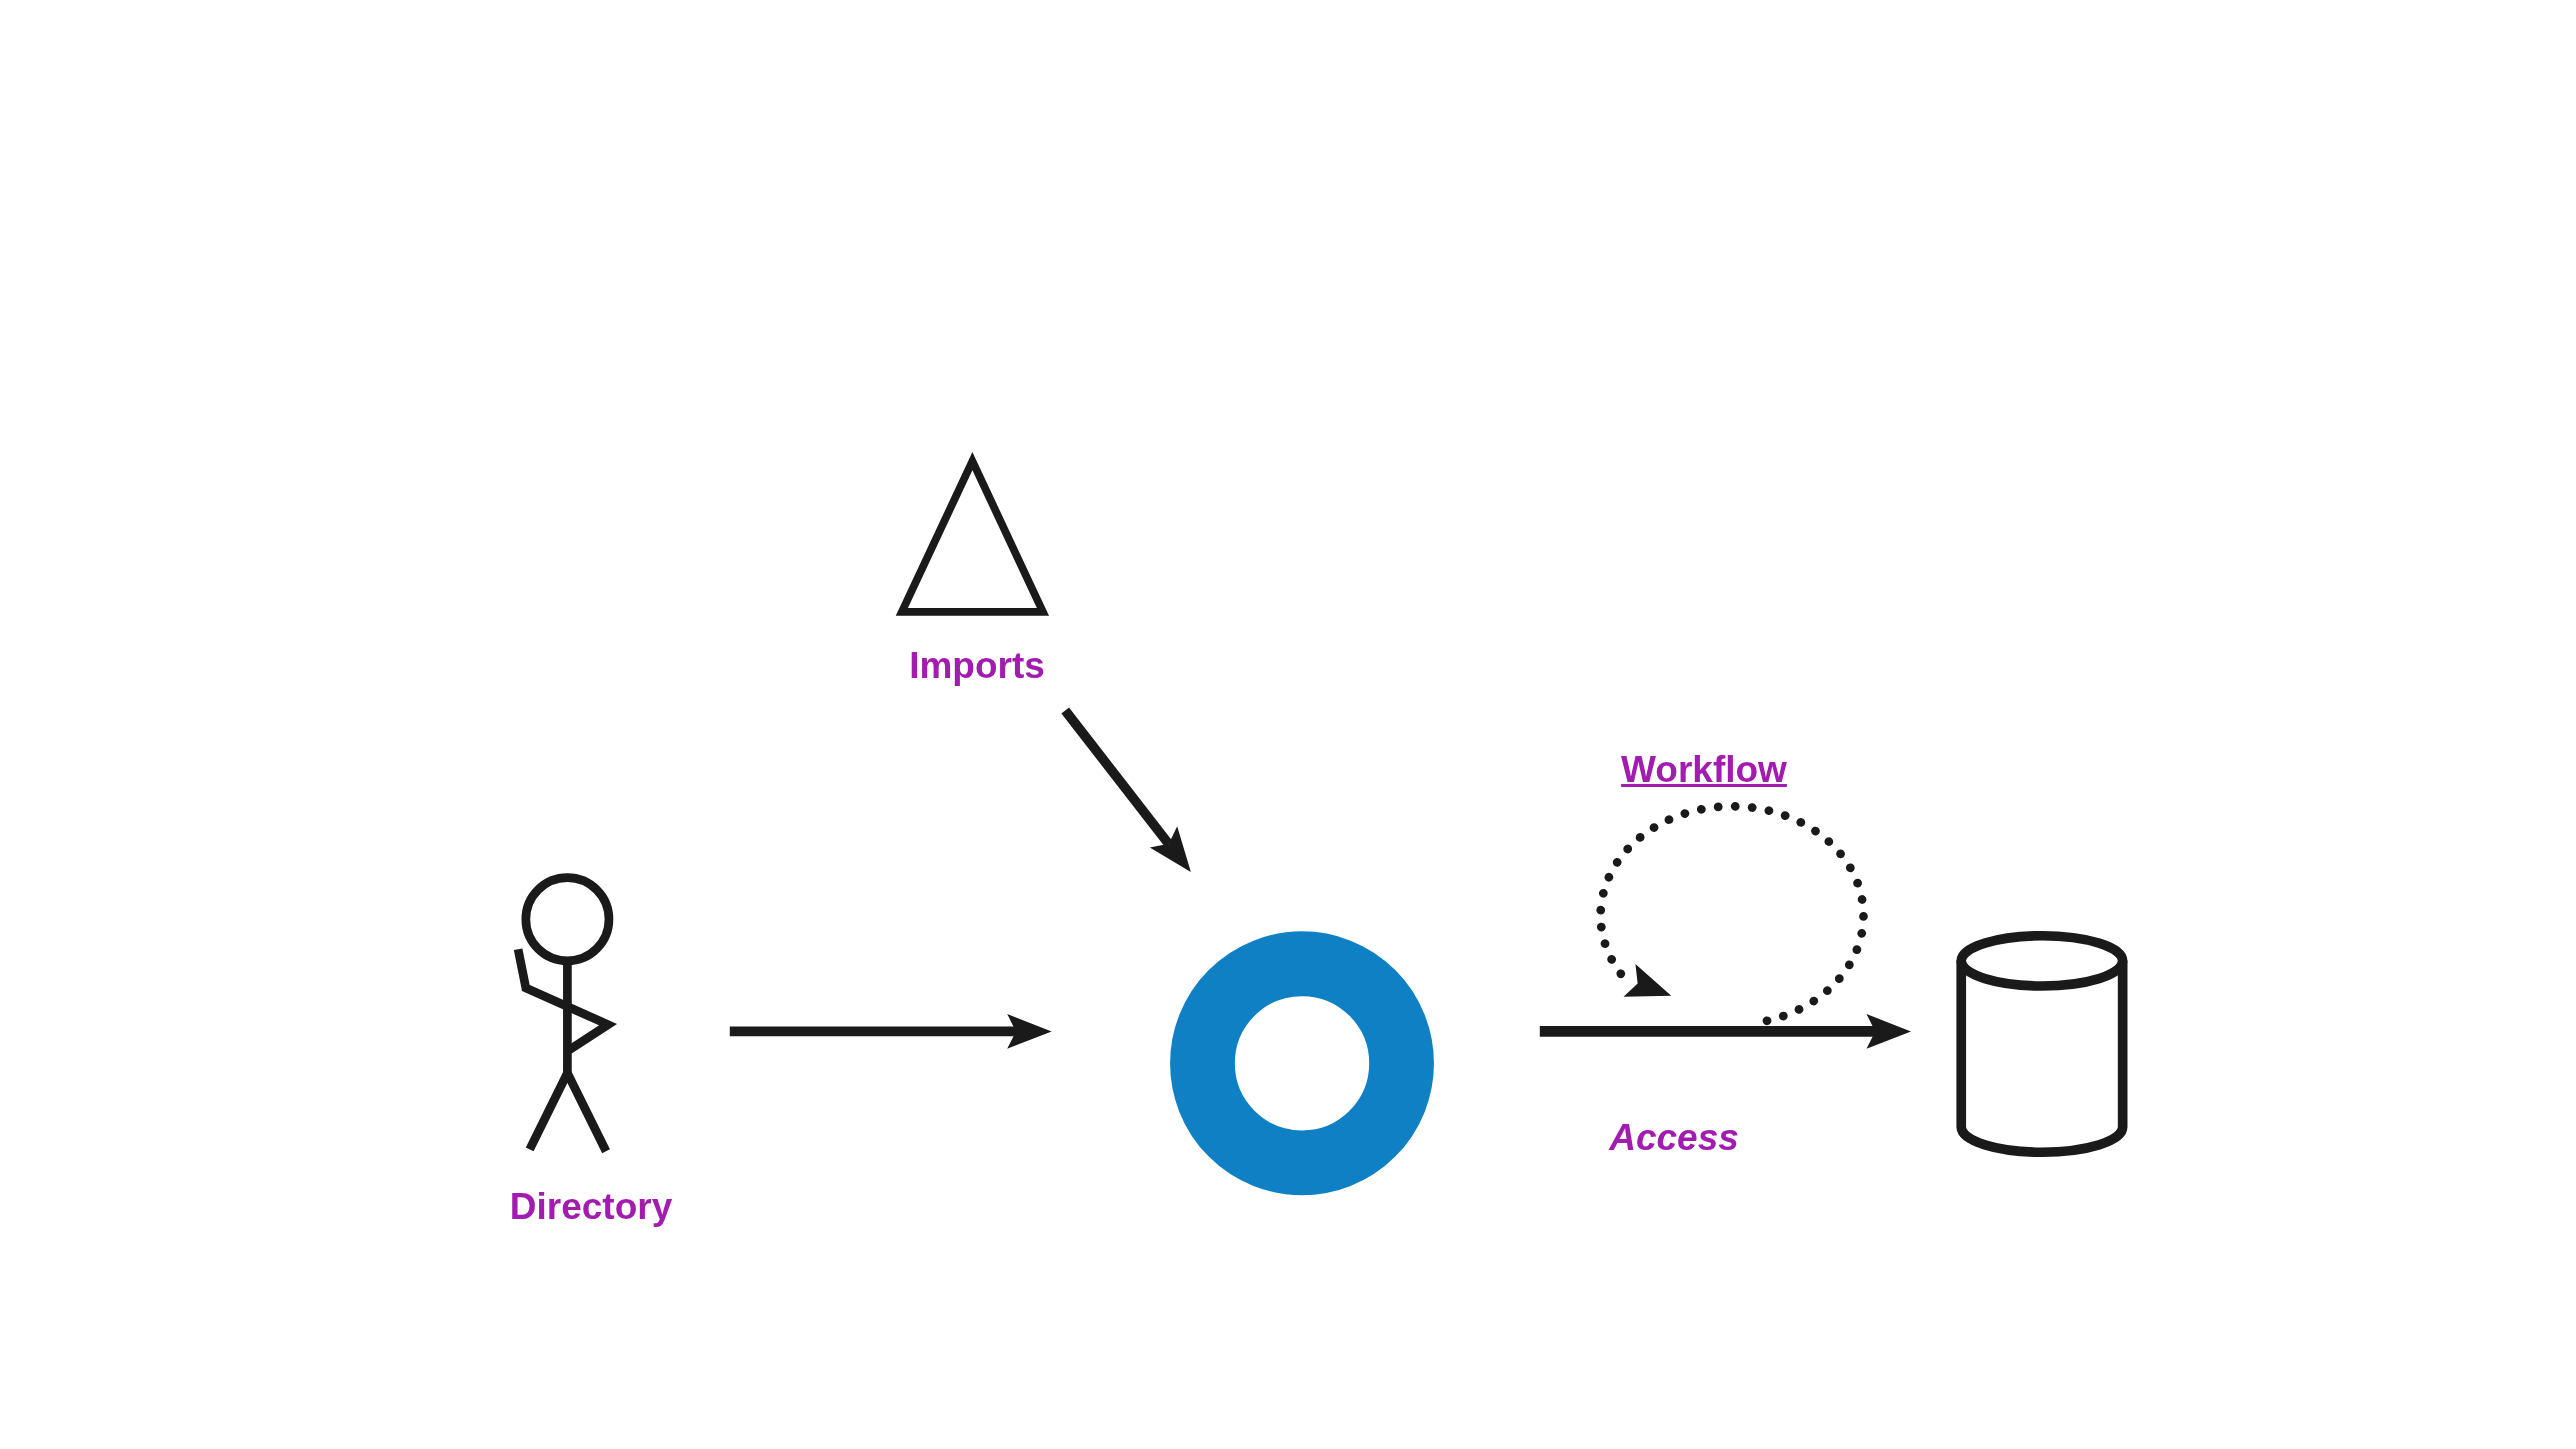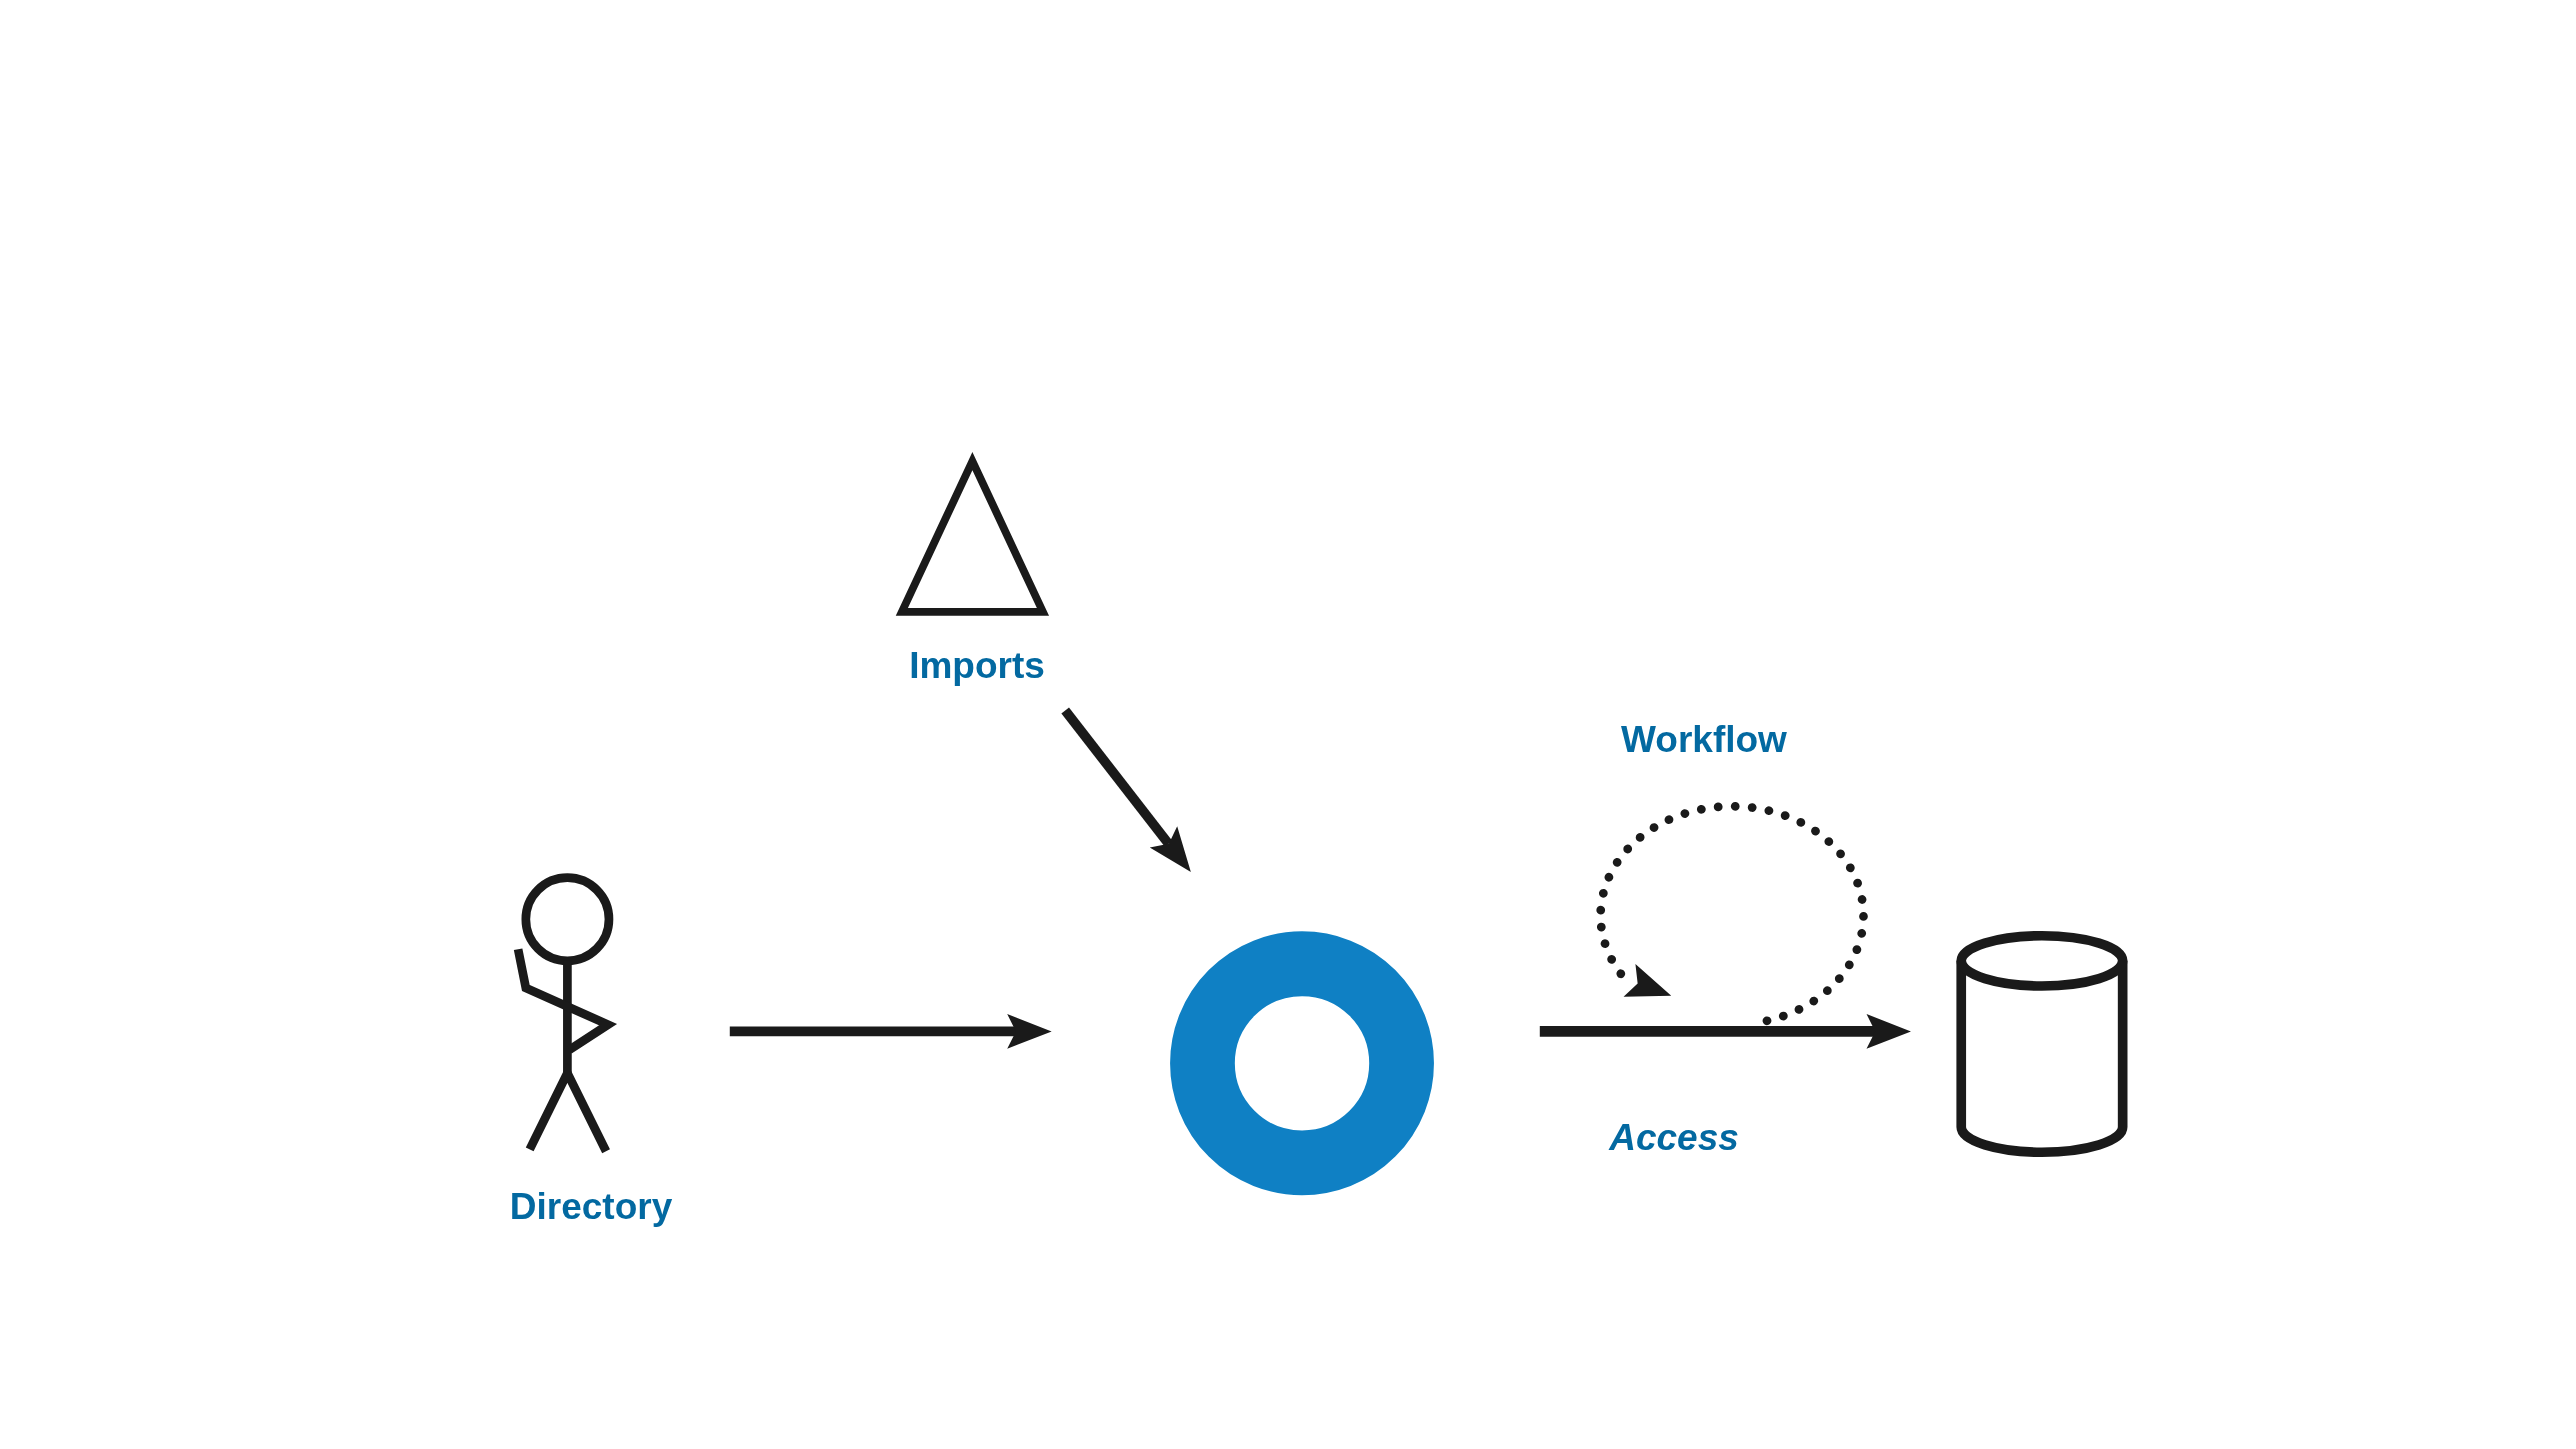--- a/index.html
+++ b/index.html
@@ -20,21 +20,21 @@
     left: 0;
     top: 0;
     width: 2576px;
     height: 1450px;
   }
   .node-label {
     position: absolute;
     transform: translateX(-50%);
     font-size: 37px;
     font-weight: 700;
-    color: #0369a1;
+    color: #a21caf;
     white-space: nowrap;
     line-height: 1.1;
   }
   .stroke-ink {
     stroke: #1a1a1a;
     fill: none;
   }
   .fill-ink {
     fill: #1a1a1a;
     stroke: none;
@@ -81,18 +81,18 @@
     <g>
       <path d="M 2029,994 L 2029,1166 A 83.5,26 0 0 0 2196,1166 L 2196,994" class="stroke-ink" stroke-width="10"></path>
       <ellipse cx="2112.5" cy="994" rx="83.5" ry="26" class="stroke-ink" stroke-width="10"></ellipse>
     </g>
   </svg>
 
   <div class="node-label" style="left:567px; top:1187px;margin-left:24px;">Directory</div>
 
   <div class="node-label" style="left:977px; top:646px;">Imports</div>
 
-  <div class="node-label" style="left:1704px; top:720px;">Workflow</div>
+  <div class="node-label" style="left:1704px; top:750px;text-decoration:underline;">Workflow</div>
 
   <div class="node-label" style="left:1674px; top:1118px;font-style:italic;">Access</div>
 
 </div>
 
 
 </body></html>

